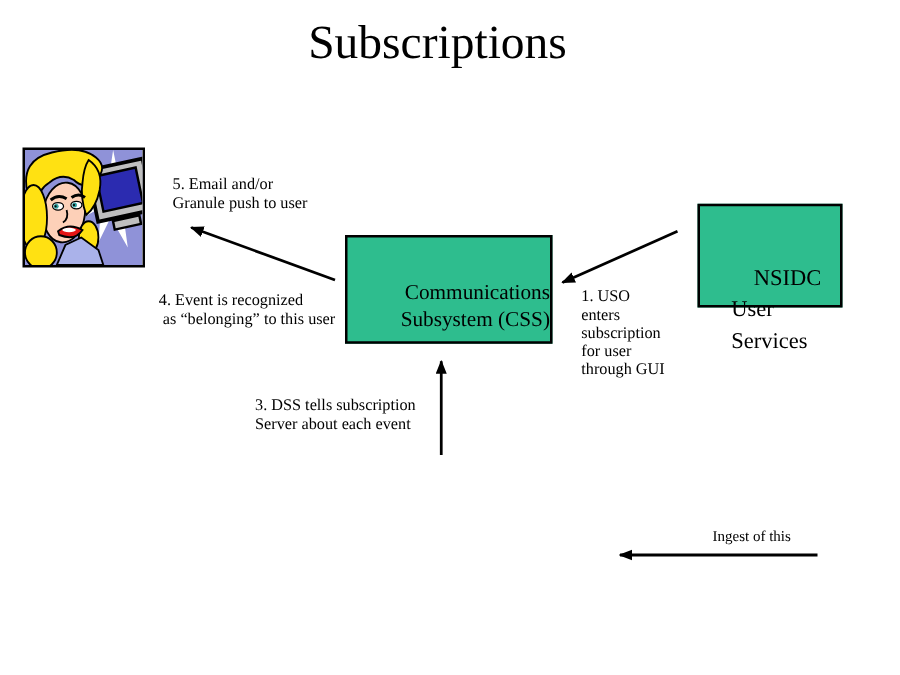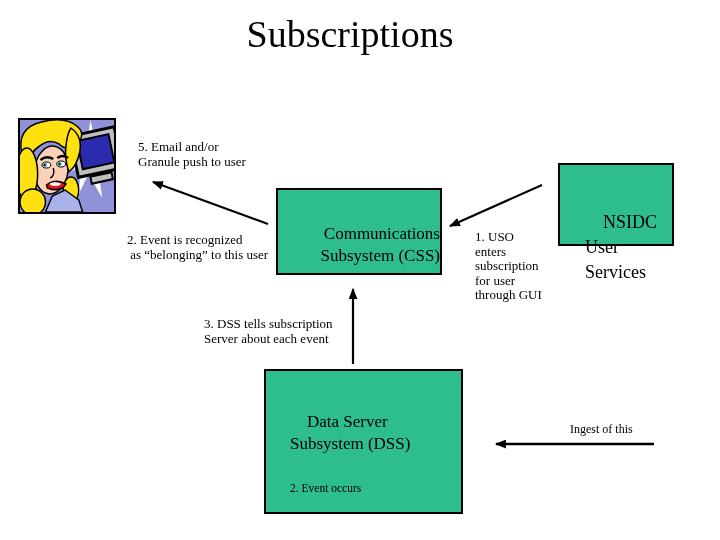--- a/index.html
+++ b/index.html
@@ -115,24 +115,24 @@
       <path d="M27,65 Q36,58 47,64 Q41,73 28,68 Z" fill="#e51515" stroke="#000" stroke-width="1.5"></path>
       <ellipse cx="36" cy="64" rx="5.5" ry="1.8" fill="#ffffff"></ellipse>
 
       <polygon points="26,92 33,76 46,70 60,80 64,92" fill="#aab2ea" stroke="#000" stroke-width="1.5"></polygon>
     </svg>
   </div>
 
   <div class="note" style="left:138px; top:139px;">5. Email and/or
 Granule push to user</div>
 
-  <div class="note" style="left:127px; top:232px;">2. Event is recognized
+  <div class="note" style="left:127px; top:232px;">4. Event is recognized
  as “belonging” to this user</div>
 
-  <div class="note note-tight" style="left:475px; top:230px;">1. USO
+  <div class="note note-tight" style="left:465px; top:230px;">1. USO
 enters
 subscription
 for user
 through GUI</div>
 
   <div class="note" style="left:204px; top:316px;">3. DSS tells subscription
 Server about each event</div>
 
   <div class="ingest-label">Ingest of this</div>
 
@@ -140,25 +140,20 @@
     <span class="box-label">Communications
 Subsystem (CSS)</span>
   </div>
 
   <div class="greenbox nsidc-box" style="background: rgb(46, 189, 142);">
     <span class="box-label">NSIDC
 User
 Services</span>
   </div>
 
-  <div class="greenbox dss-box" style="background: rgb(46, 189, 142);">
-    <span class="box-label">Data Server
-Subsystem (DSS)</span>
-    <span class="dss-note">2. Event occurs</span>
-  </div>
 
   <svg class="arrows" viewBox="0 0 720 540">
     <defs>
       <marker id="ah" viewBox="0 0 10 8" refX="9" refY="4" markerWidth="11" markerHeight="9" markerUnits="userSpaceOnUse" orient="auto">
         <polygon points="0,0 10,4 0,8" fill="#000"></polygon>
       </marker>
     </defs>
     <line x1="268" y1="224" x2="153" y2="182" stroke="#000" stroke-width="2.2" marker-end="url(#ah)"></line>
     <line x1="542" y1="185" x2="450" y2="226" stroke="#000" stroke-width="2.2" marker-end="url(#ah)"></line>
     <line x1="353" y1="364" x2="353" y2="289" stroke="#000" stroke-width="2.2" marker-end="url(#ah)"></line>

